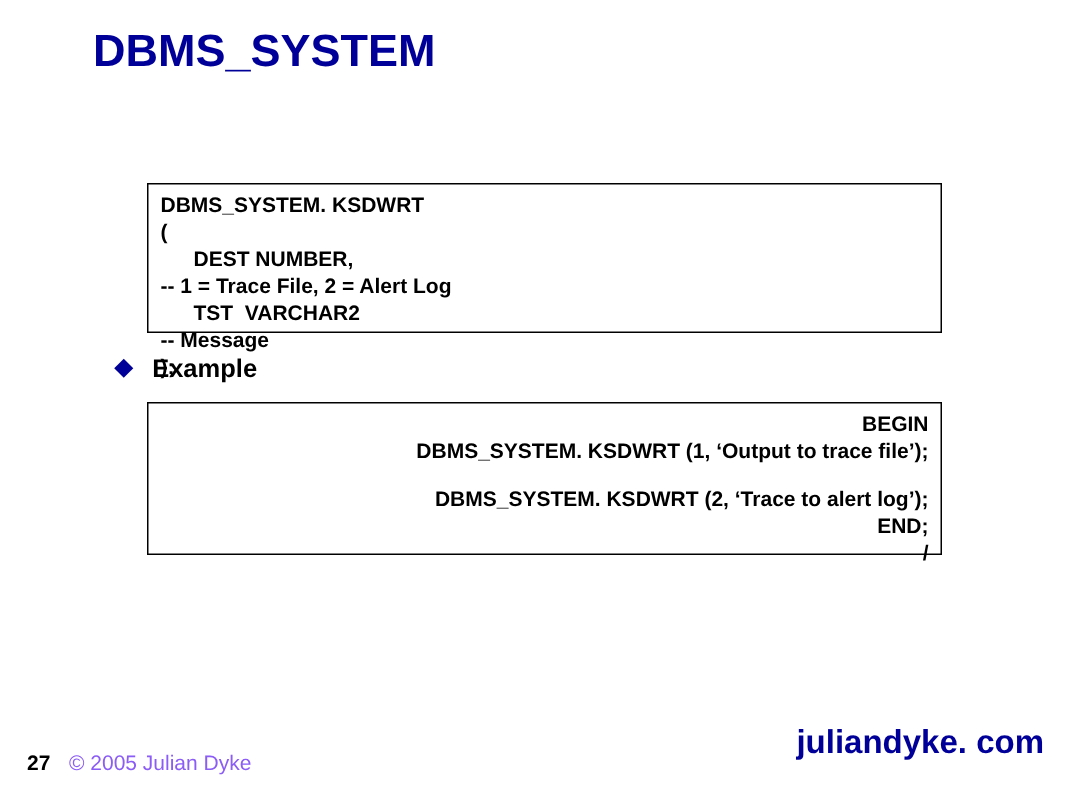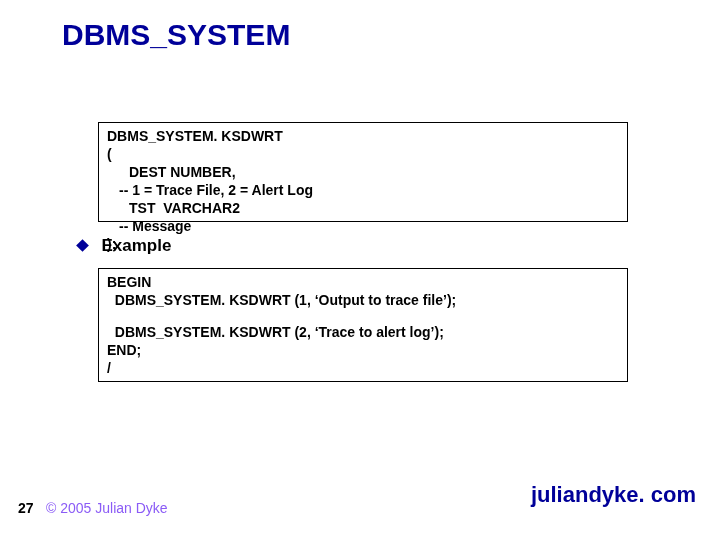--- a/index.html
+++ b/index.html
@@ -58,40 +58,40 @@
     padding: 4px 8px 4px 8px;
   }
   .codebox-1 {
     top: 122px;
     width: 530px;
     height: 100px;
   }
   .codebox-2 {
     top: 268px;
     width: 530px;
-    height: 114px;
+    height: 102px;
+    text-align: right;
   }
   .code-line {
     font-family: Arial, Helvetica, sans-serif;
     font-size: 14px;
     font-weight: bold;
     color: #000;
     white-space: pre;
     line-height: 18px;
   }
   .two-col {
     display: flex;
     flex-direction: column;
   }
   .col-left {
     width: 220px;
   }
   .col-right {
     flex: 1;
-    margin-left: 12px;
   }
   .indent1 { padding-left: 22px; }
   .spacer { height: 14px; }
   .page-num {
     position: absolute;
     left: 18px;
     bottom: 24px;
     font-size: 14px;
     font-weight: bold;
     color: #000;

